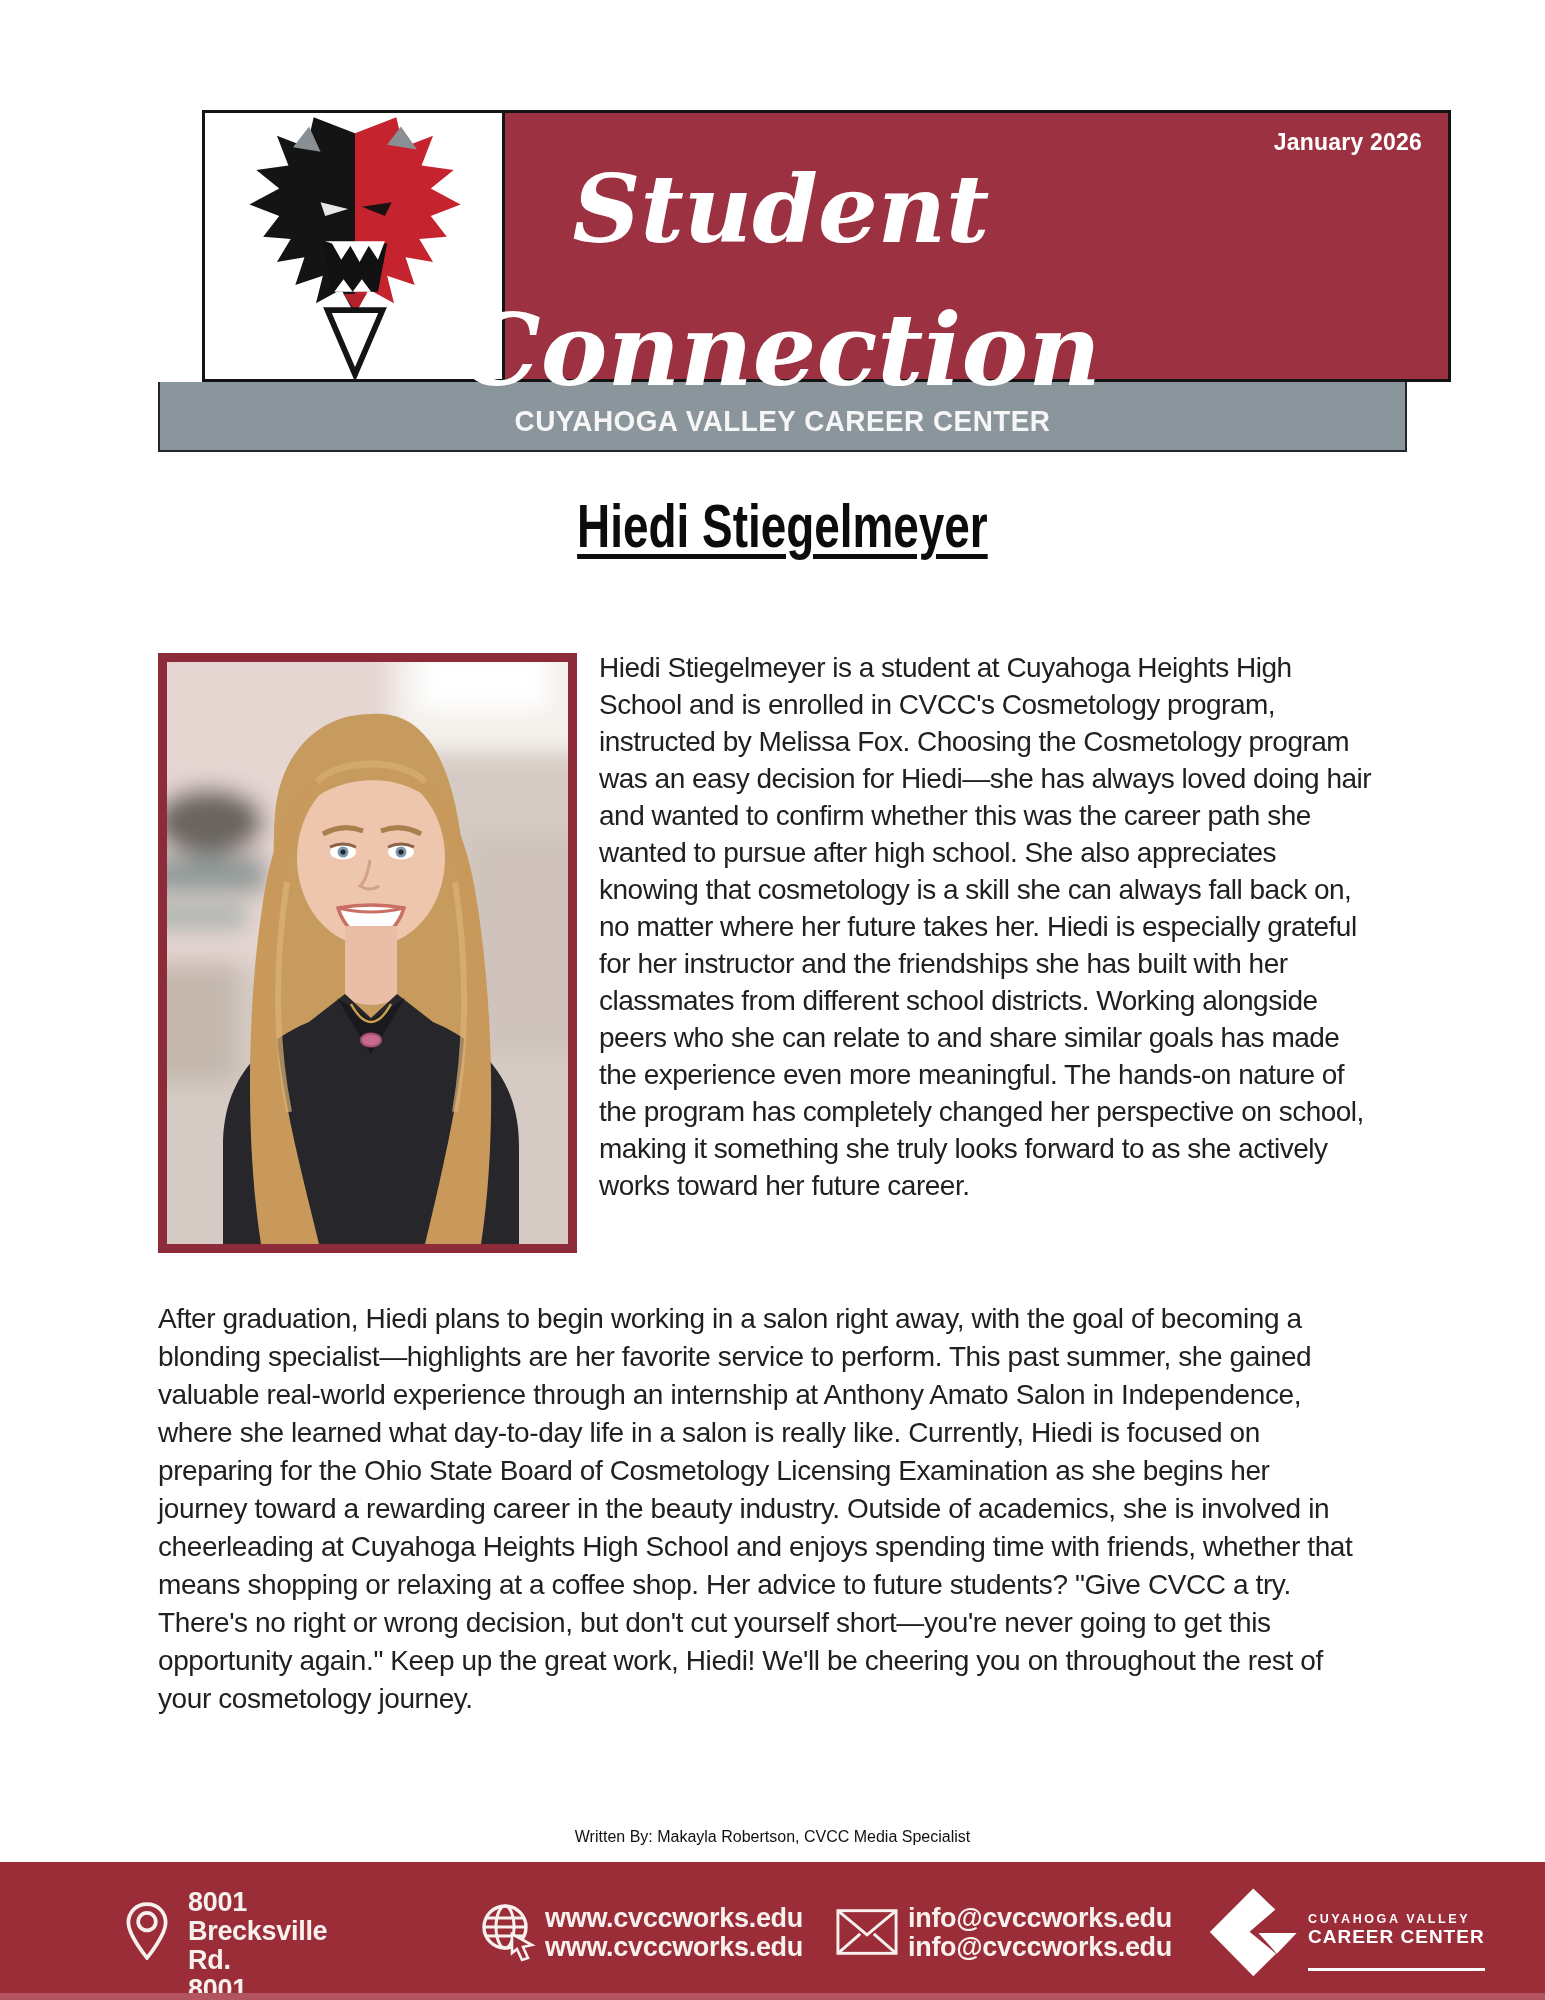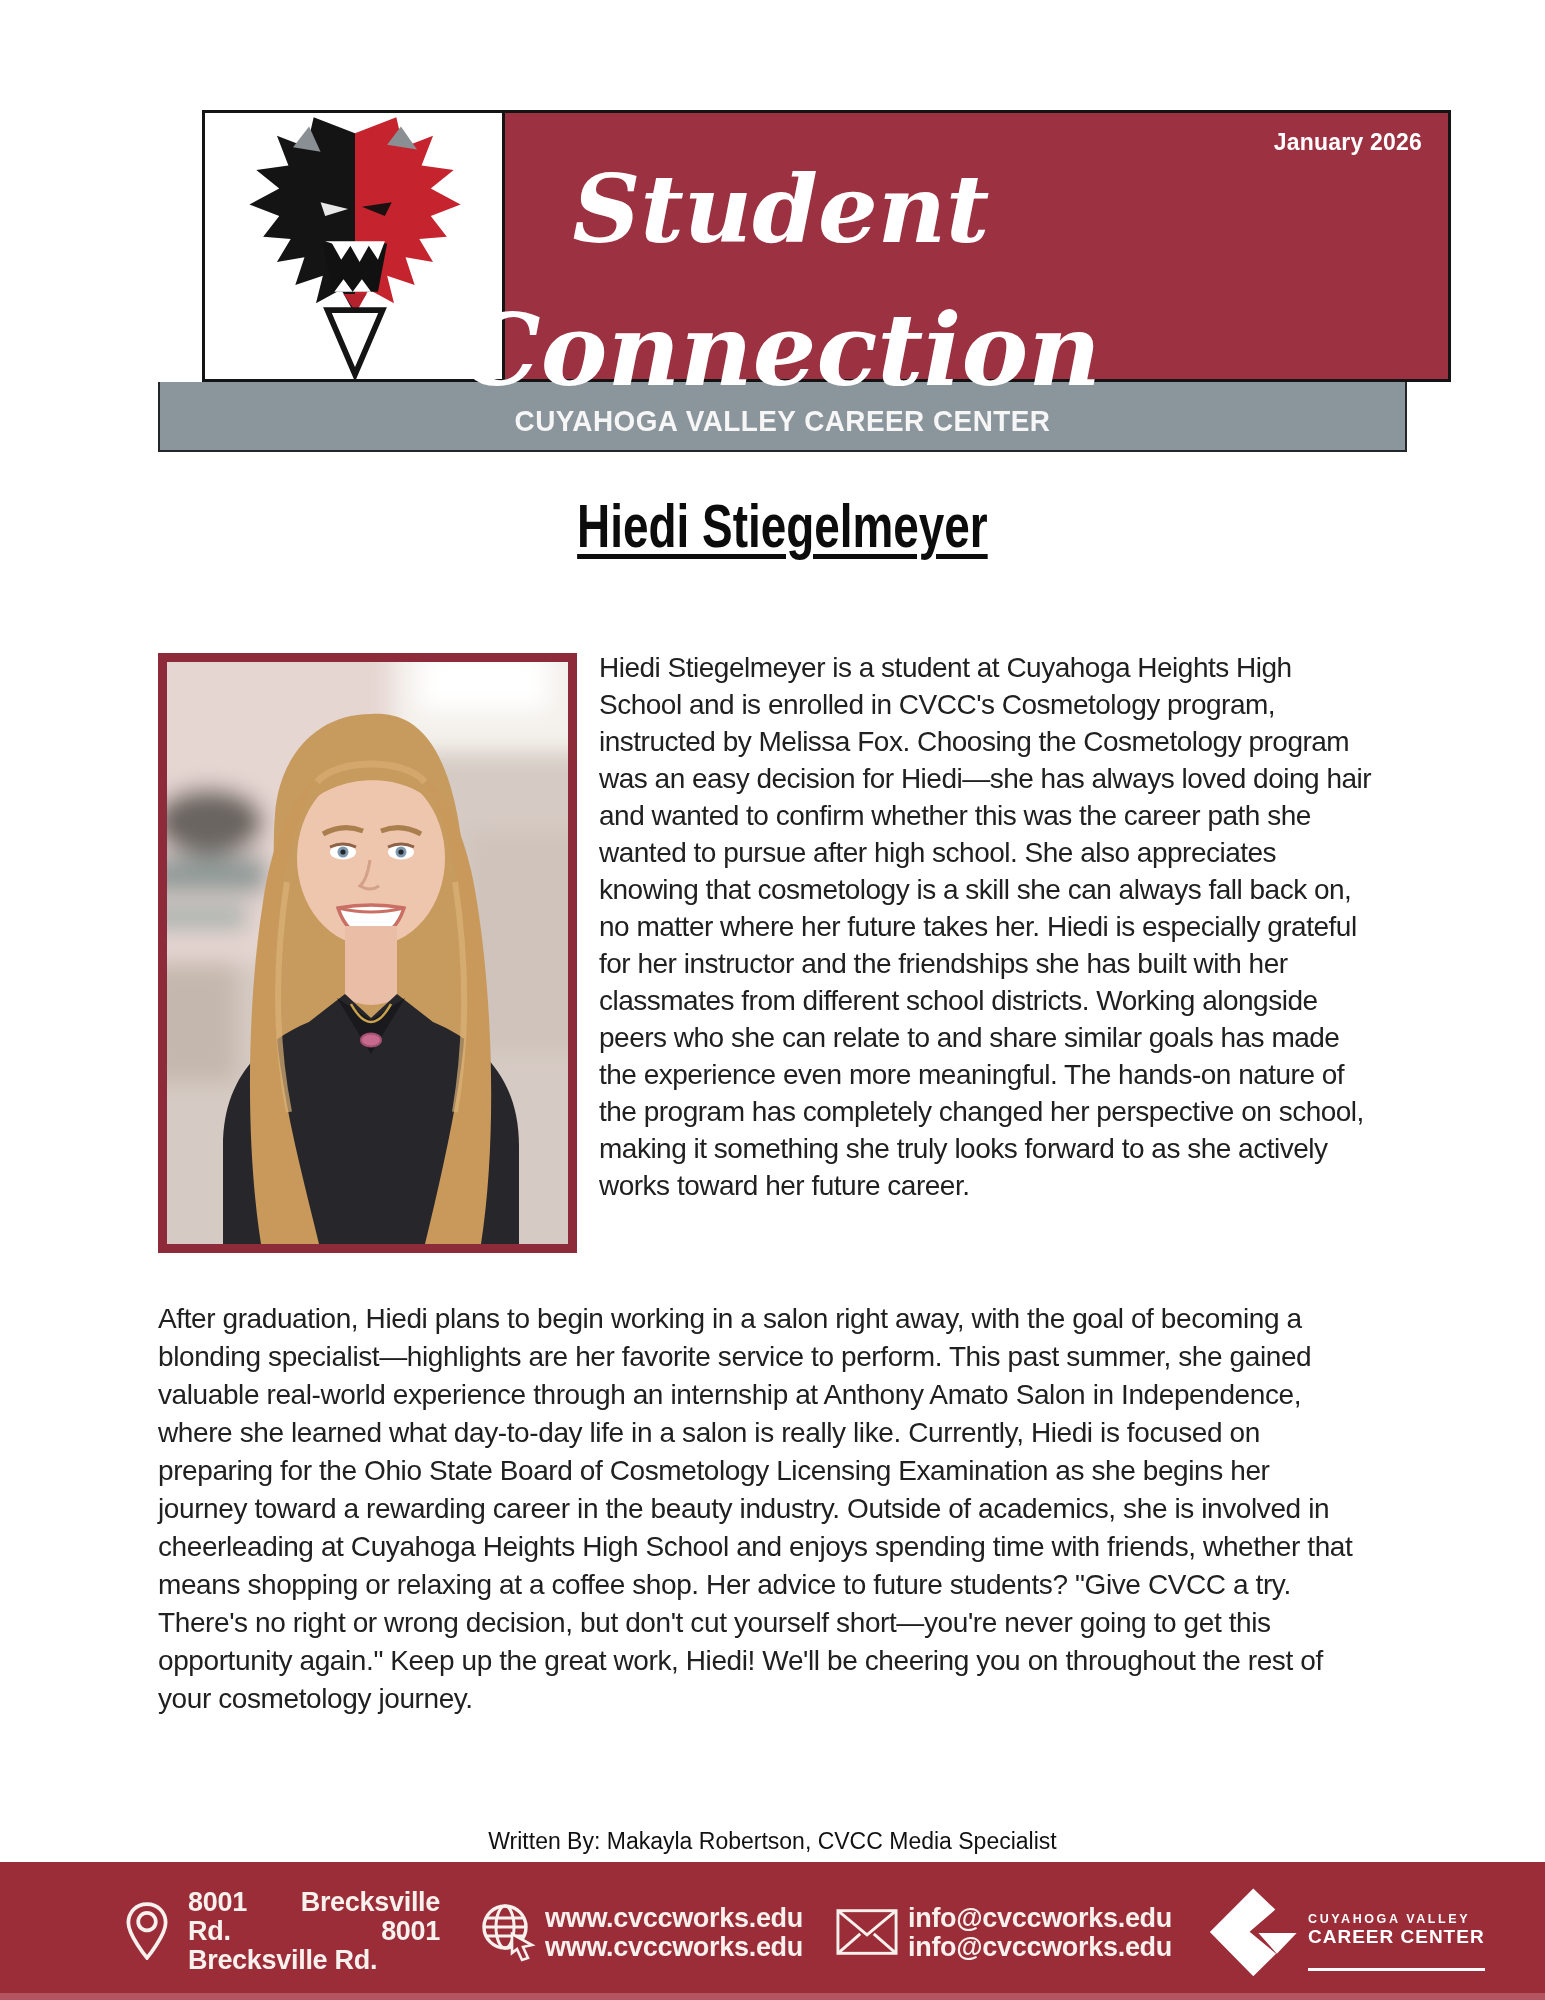--- a/index.html
+++ b/index.html
@@ -92,41 +92,41 @@
   .para-1 {
     position:absolute; left:599px; top:649px; width:775px;
     font-size:28px; line-height:37px; letter-spacing:-0.5px; color:#202020;
   }
   .para-2 {
     position:absolute; left:158px; top:1300px; width:1200px;
     font-size:28px; line-height:38px; letter-spacing:-0.4px; color:#202020;
   }
   .byline {
     position:absolute; left:0; top:1828px; width:1545px;
-    text-align:center; font-size:23px; color:#111111;
+    text-align:center; font-size:16px; color:#111111;
   }
 
   
   .footer {
     position:absolute; left:0; top:1862px;
     width:1545px; height:138px;
     background:#9b2d39; color:#f7f1ee;
   }
   .footer-bottom-strip {
     position:absolute; left:0; bottom:0; width:100%; height:7px;
     background:#b25560;
   }
   .footer-icon { position:absolute; }
   .pin-icon   { left:126px; top:40px; }
   .globe-icon { left:478px; top:38px; }
   .mail-icon  { left:836px; top:46px; }
 
   .footer-text-block { position:absolute; font-weight:bold; font-size:27px; line-height:29px; letter-spacing:-0.3px; }
   .address-block { left:188px; top:26px; width:252px; }
-  .address-justified { display:flex; justify-content:space-between; }
+  .address-justified { display:flex; justify-content:center;flex-direction:column; }
   .website-block { left:545px; top:42px; }
   .email-block   { left:908px; top:42px; }
 
   .footer-logo { position:absolute; left:1208px; top:24px; }
   .footer-logo-text { position:absolute; left:1308px; top:50px; color:#ffffff; }
   .footer-logo-line1 { font-size:12.5px; font-weight:bold; letter-spacing:2.6px; white-space:nowrap; }
   .footer-logo-line2 {
     font-size:19px; font-weight:bold; letter-spacing:1px; white-space:nowrap;
     border-bottom:3px solid #ffffff; padding-bottom:20px;
   }

